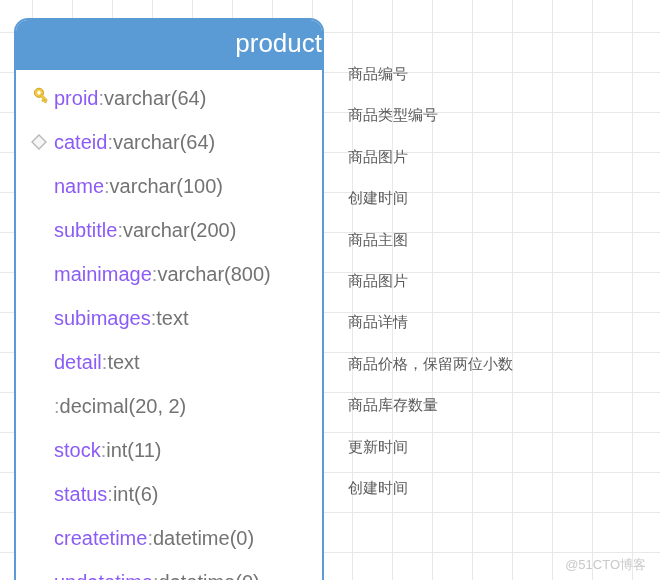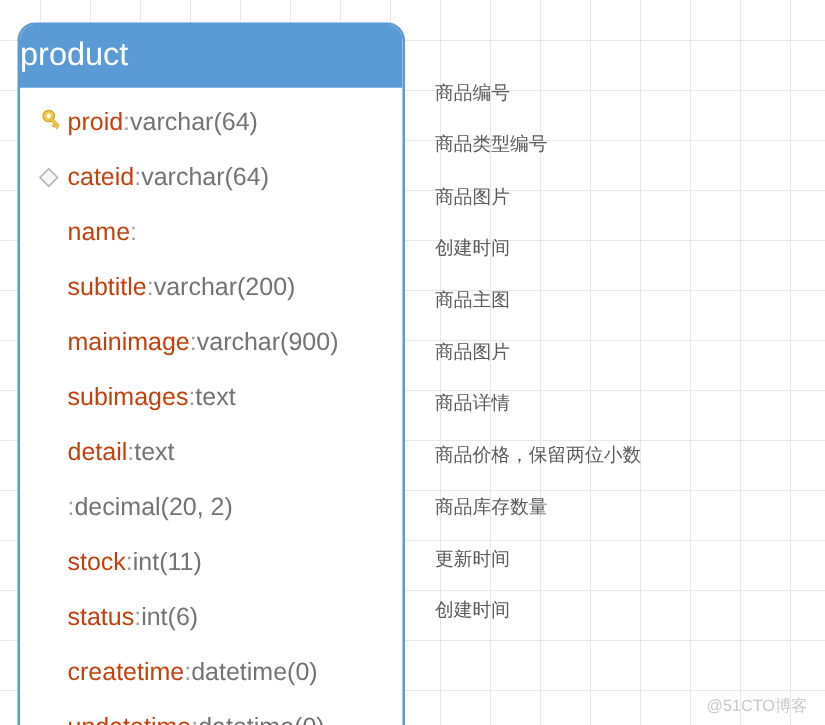--- a/index.html
+++ b/index.html
@@ -19,40 +19,40 @@
     left: 14px; top: 18px;
     width: 310px;
     border: 2px solid #5b9bd5;
     border-radius: 14px;
     background: #fff;
     overflow: hidden;
   }
   .entity-header {
     background: #5b9bd5;
     color: #fff;
-    text-align: left;
+    text-align: right;
     padding: 8px 0 10px 0;
     font-size: 26px;
     font-weight: 400;
     border-bottom: 1px solid #5b9bd5;
   }
   .rows { padding: 6px 0 10px 0; }
   .row {
     display: flex;
     align-items: center;
     padding: 3px 10px 3px 8px;
     font-size: 20px;
     line-height: 1.9;
   }
   .row .icon-slot {
     width: 30px; height: 24px;
     display: flex; align-items: center; justify-content: center;
     flex-shrink: 0;
   }
-  .col-name { color: #c2410c; text-align: right; }
+  .col-name { color: #8b5cf6; text-align: right; }
   .col-type { color: #737373; }
   .colon { color: #9aa1a7; }
   .descriptions {
     position: absolute;
     left: 348px; top: 63px;
     width: 300px;
   }
   .desc-row {
     font-size: 15px;
     color: #5a5a5a;
@@ -97,32 +97,33 @@
           </svg>
         </span>
         <span class="col-name">cateid</span>
         <span class="colon">: </span>
         <span class="col-type">varchar(64)</span>
       </div>
       <div class="row">
         <span class="icon-slot"></span>
         <span class="col-name">name</span>
         <span class="colon">: </span>
+        <span class="col-type">varchar(100)</span>
       </div>
       <div class="row">
         <span class="icon-slot"></span>
         <span class="col-name">subtitle</span>
         <span class="colon">: </span>
         <span class="col-type">varchar(200)</span>
       </div>
       <div class="row">
         <span class="icon-slot"></span>
         <span class="col-name">mainimage</span>
         <span class="colon">: </span>
-        <span class="col-type">varchar(900)</span>
+        <span class="col-type">varchar(800)</span>
       </div>
       <div class="row">
         <span class="icon-slot"></span>
         <span class="col-name">subimages</span>
         <span class="colon">: </span>
         <span class="col-type">text</span>
       </div>
       <div class="row">
         <span class="icon-slot"></span>
         <span class="col-name">detail</span>

